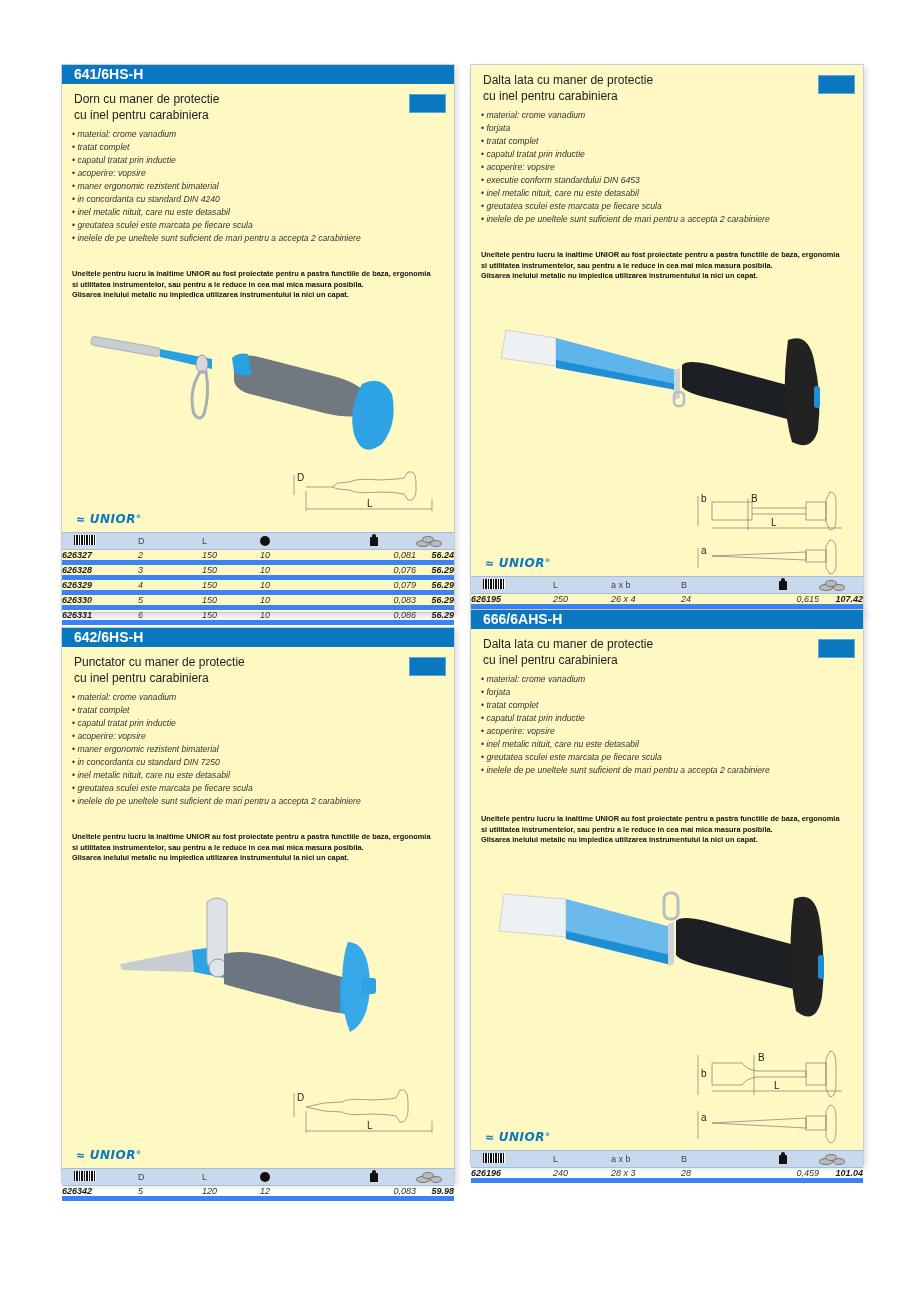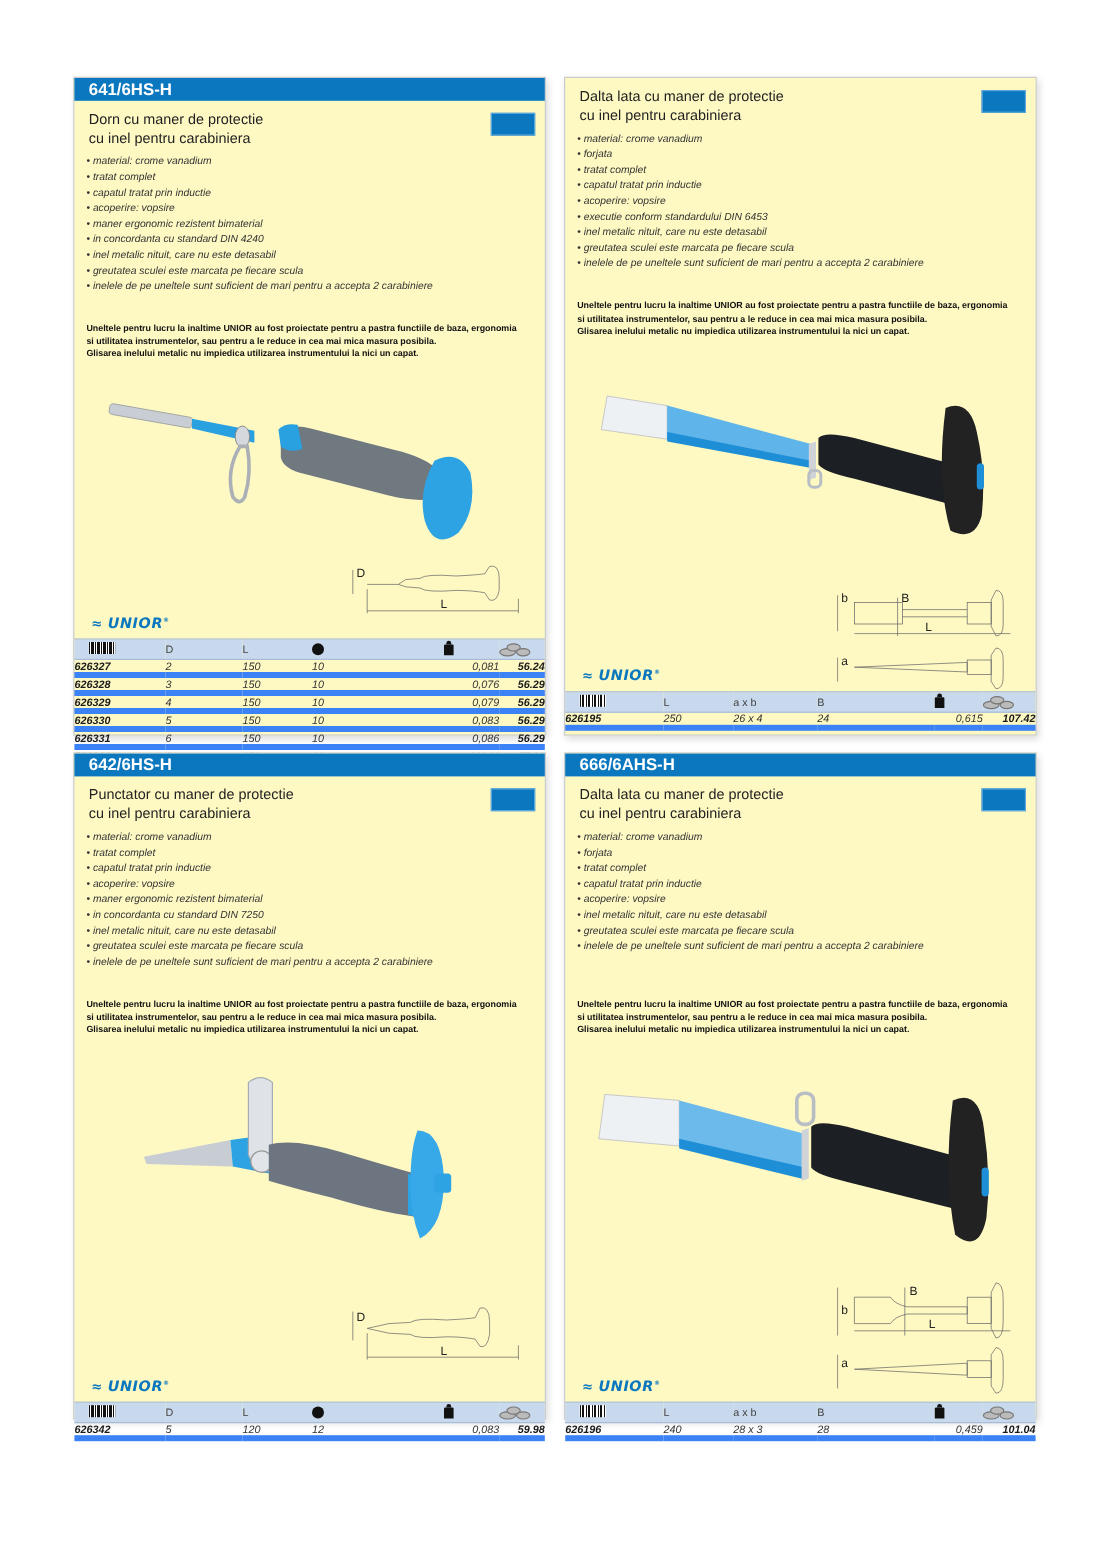--- a/index.html
+++ b/index.html
@@ -328,21 +328,21 @@
             <td>120</td>
             <td>12</td>
             <td class="w">0,083</td>
             <td class="price">59.98</td>
           </tr>
       </tbody>
     </table>
   </div>
 </div>
 
-<div class="card" style="left:470px; top:627px; width:392px; height:554px;">
+<div class="card" style="left:470px; top:609px; width:392px; height:554px;">
   <div class="card-header">666/6AHS-H</div>
   <div class="card-body" style="height:535px;">
     <div class="title">
       <span>Dalta lata cu maner de protectie</span>
       <span>cu inel pentru carabiniera</span>
     </div>
     <div class="blue-badge"></div>
     <ul class="features">
       <li>material: crome vanadium</li>
       <li>forjata</li>

